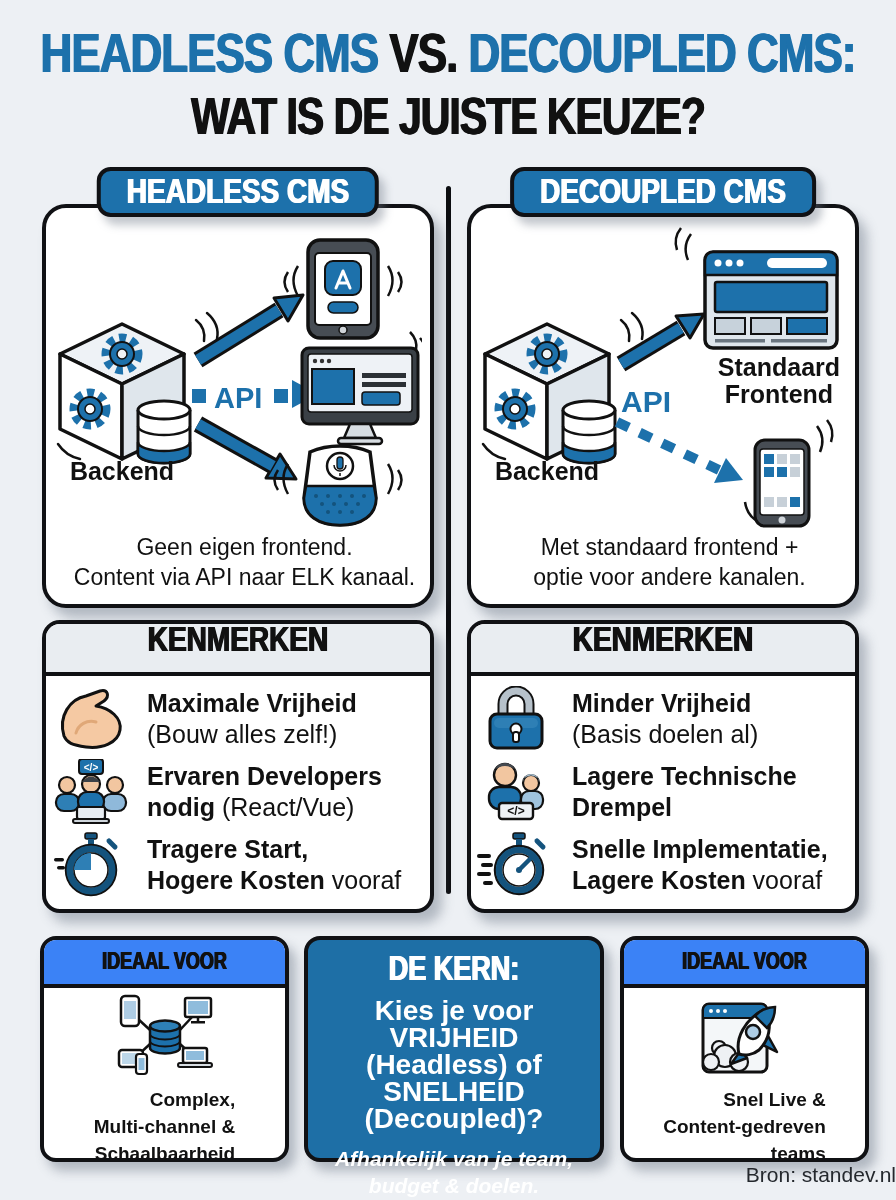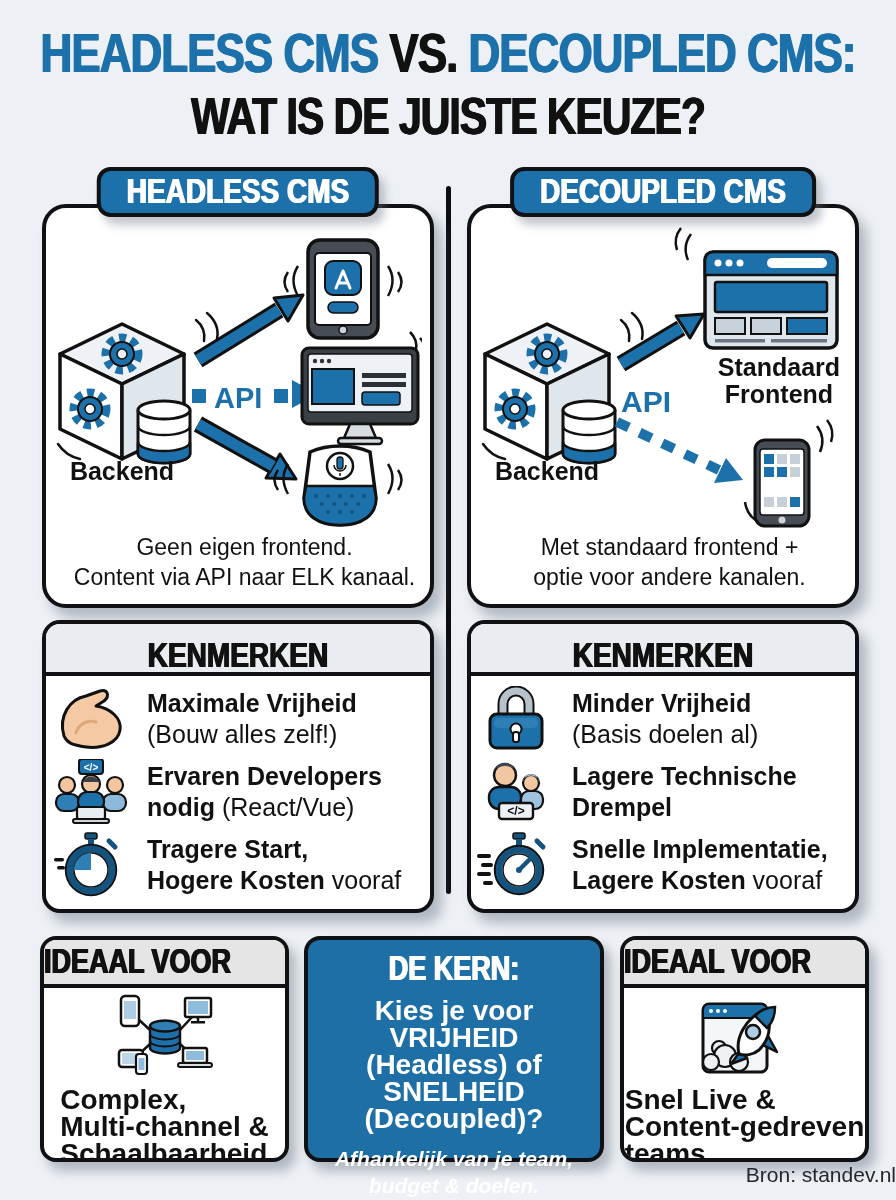--- a/index.html
+++ b/index.html
@@ -25,35 +25,35 @@
   .panel-caption{position:absolute;bottom:12px;left:0;right:0;text-align:center;
     font-size:23px;font-weight:400;line-height:30px;padding-left:13px;}
   
   .divider{position:absolute;left:446px;top:186px;width:5px;height:708px;background:#0c0d10;border-radius:3px;}
   
   .ken-panel{position:absolute;top:620px;width:384px;height:285px;background:#fff;
     border:4px solid #101114;border-radius:18px;box-shadow:8px 10px 12px rgba(105,115,130,.45);overflow:hidden;}
   #ken-left{left:42px;}
   #ken-right{left:467px;}
   .ken-header{height:48px;background:var(--panel_header_bg,#e9edf1);border-bottom:4px solid #101114;
-    display:flex;align-items:flex-end;justify-content:center;font-size:28px;}
+    display:flex;align-items:flex-start;justify-content:center;font-size:28px;}
   .ken-items{padding:6px 8px 0 3px;}
   .ken-item{display:flex;align-items:center;gap:14px;height:73px;}
   .ken-icon{width:84px;flex:0 0 84px;display:flex;justify-content:center;align-items:center;}
   .ken-text{font-size:25px;line-height:31px;}
   .b{font-weight:bold;}
   
   .ideal{position:absolute;top:936px;width:241px;height:218px;background:#fff;border:4px solid #101114;
     border-radius:16px;box-shadow:7px 9px 11px rgba(105,115,130,.45);overflow:hidden;}
   #ideal-left{left:40px;}
   #ideal-right{left:620px;}
-  .ideal-header{height:44px;background:#e5e5e5;border-bottom:4px solid #101114;
-    display:flex;align-items:center;justify-content:flex-start;font-size:27px;}
+  .ideal-header{height:44px;background:#3b82f6;border-bottom:4px solid #101114;
+    display:flex;align-items:center;justify-content:center;font-size:18px;}
   .ideal-body{display:flex;flex-direction:column;align-items:center;padding-top:4px;}
-  .ideal-text{text-align:left;font-size:28px;font-weight:600;line-height:27px;margin-top:2px;}
+  .ideal-text{text-align:right;font-size:19px;font-weight:600;line-height:27px;margin-top:2px;}
   .kern{position:absolute;left:304px;top:936px;width:292px;height:218px;background:var(--kern_bg,#1e6fa6);
     border:4px solid #101114;border-radius:16px;color:#fff;text-align:center;
     box-shadow:7px 9px 11px rgba(105,115,130,.45);}
   .kern-header{margin-top:14px;font-size:27px;}
   .kern-q{margin-top:12px;font-size:28px;font-weight:bold;line-height:27px;}
   .kern-a{margin-top:13px;font-size:21px;font-weight:bold;line-height:27px;font-style:italic;}
   
   .footer{position:absolute;left:0;right:0;top:1163px;text-align:right;font-size:21px;color:#24282d;}
   svg text{font-family:"Liberation Sans",sans-serif;}
 </style>

